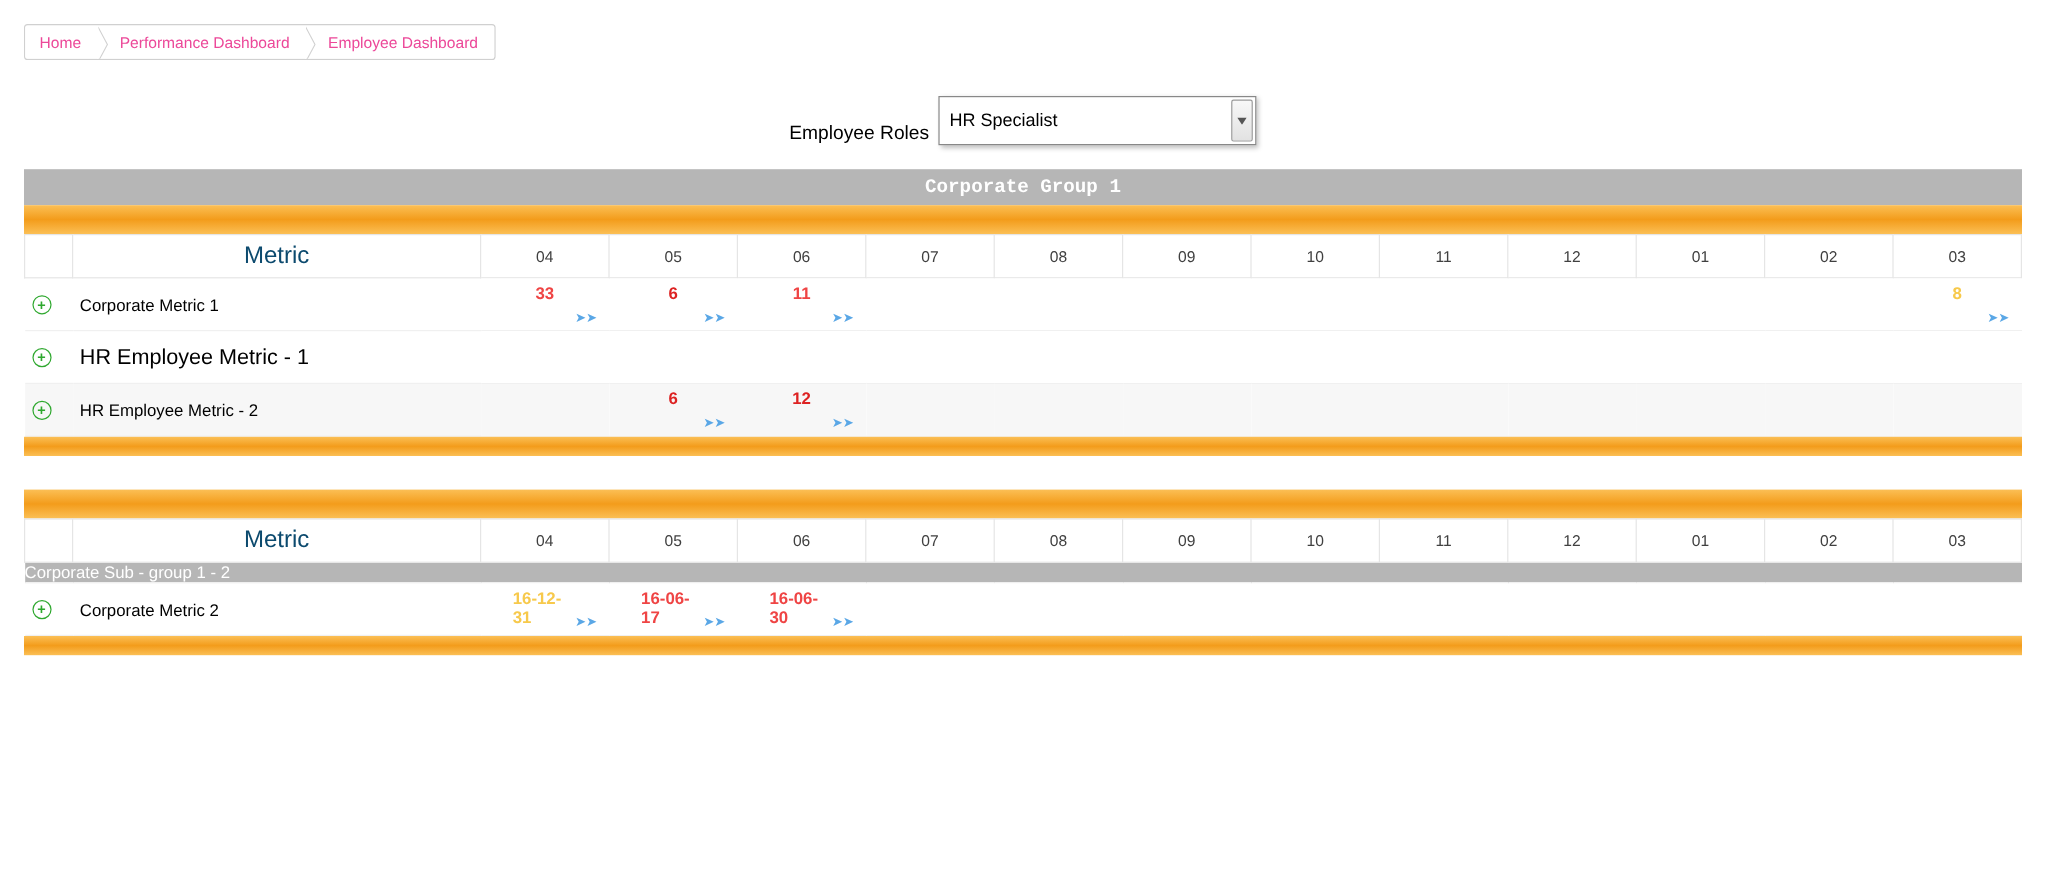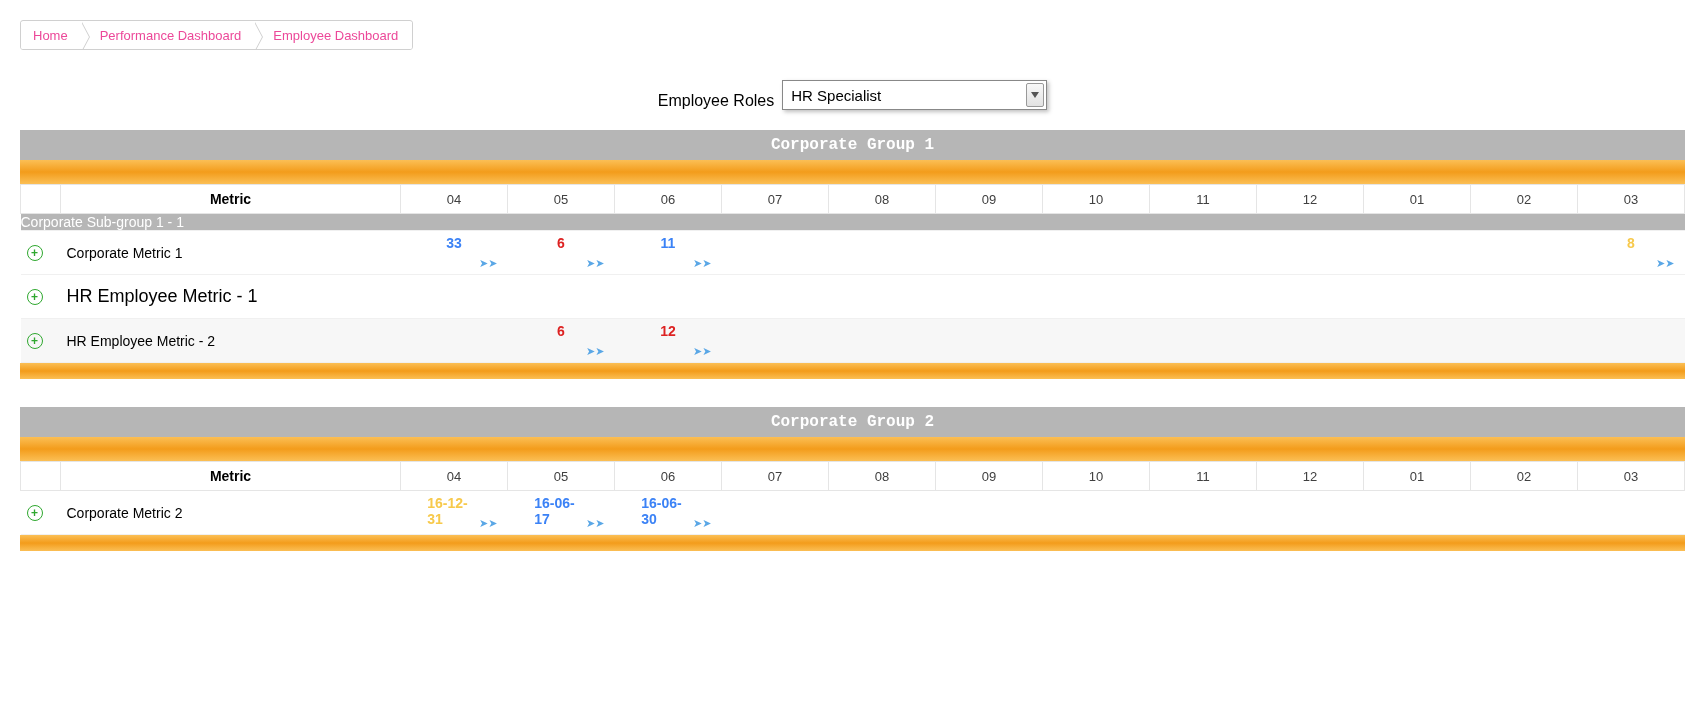--- a/index.html
+++ b/index.html
@@ -57,21 +57,21 @@
     display: flex;
     justify-content: center;
     align-items: flex-end;
     margin: 30px 0 20px 0;
     gap: 8px;
   }
   .role-select {
     position: relative;
     border: 1px solid #888;
     width: 265px;
-    height: 30px;
+    height: 41px;
     display: flex;
     align-items: center;
     padding: 0 26px 0 8px;
     font-size: 15px;
     box-shadow: 2px 2px 4px rgba(0,0,0,0.25);
     background: #fff;
     cursor: pointer;
   }
   .role-select-btn {
     position: absolute;
@@ -107,23 +107,23 @@
   table.grid th {
     font-weight: normal;
     color: #404040;
     font-size: 13px;
     padding: 6px 4px;
     border: 1px solid #e5e5e5;
     text-align: center;
     background: #fff;
   }
   table.grid th.metric-head {
-    font-weight: bold;
-    color: #000000;
-    font-size: 14px;
+    font-weight: normal;
+    color: #0c4a6e;
+    font-size: 20px;
   }
   table.grid td {
     border: 1px solid #f0f0f0;
     border-left: none; border-right: none;
     padding: 0;
     vertical-align: middle;
   }
   .subgroup-row td {
     background: #b6b6b6;
     color: #fff;
@@ -160,21 +160,21 @@
     font-size: 14px;
   }
   .value-cell .arrow {
     position:absolute;
     bottom: 4px;
     right: 10px;
     color:#5aa7e6;
     font-size: 11px;
     cursor:pointer;
   }
-  .c-green { color:#3b82f6; }
+  .c-green { color:#ef4444; }
   .c-red { color:#d22; }
   .c-yellow { color:#f7c94b; }
   col.expand { width: 40px; }
   col.metric { width: 340px; }
   col.month { width: auto; }
 </style>
 </head>
 <body>
 
 <div class="breadcrumb">
@@ -228,23 +228,20 @@
             <th>09</th>
             <th>10</th>
             <th>11</th>
             <th>12</th>
             <th>01</th>
             <th>02</th>
             <th>03</th>
           </tr>
         </thead>
         <tbody>
-          <tr class="subgroup-row">
-            <td colspan="14">Corporate Sub-group 1 - 1</td>
-          </tr>
           <tr class="metric-row">
             <td style="text-align: center;">
               <div class="expand-btn">+</div>
             </td>
             <td>
               <div class="metric-cell">
                 <span style="font-size: 14px;">Corporate Metric 1</span>
               </div>
             </td>
             <td class="value-cell">
@@ -320,21 +317,20 @@
             <td class="value-cell"></td>
             <td class="value-cell"></td>
             <td class="value-cell"></td>
             <td class="value-cell"></td>
           </tr>
         </tbody>
       </table>
       <div class="orange-bar thin"></div>
     </div>
     <div class="group">
-      <div class="group-title">Corporate Group 2</div>
       <div class="orange-bar"></div>
       <table class="grid">
         <colgroup>
           <col class="expand">
           <col class="metric">
           <col class="month">
           <col class="month">
           <col class="month">
           <col class="month">
           <col class="month">
@@ -358,20 +354,23 @@
             <th>09</th>
             <th>10</th>
             <th>11</th>
             <th>12</th>
             <th>01</th>
             <th>02</th>
             <th>03</th>
           </tr>
         </thead>
         <tbody>
+          <tr class="subgroup-row">
+            <td colspan="14">Corporate Sub - group 1 - 2</td>
+          </tr>
           <tr class="metric-row">
             <td style="text-align: center;">
               <div class="expand-btn">+</div>
             </td>
             <td>
               <div class="metric-cell">
                 <span style="font-size: 14px;">Corporate Metric 2</span>
               </div>
             </td>
             <td class="value-cell">

